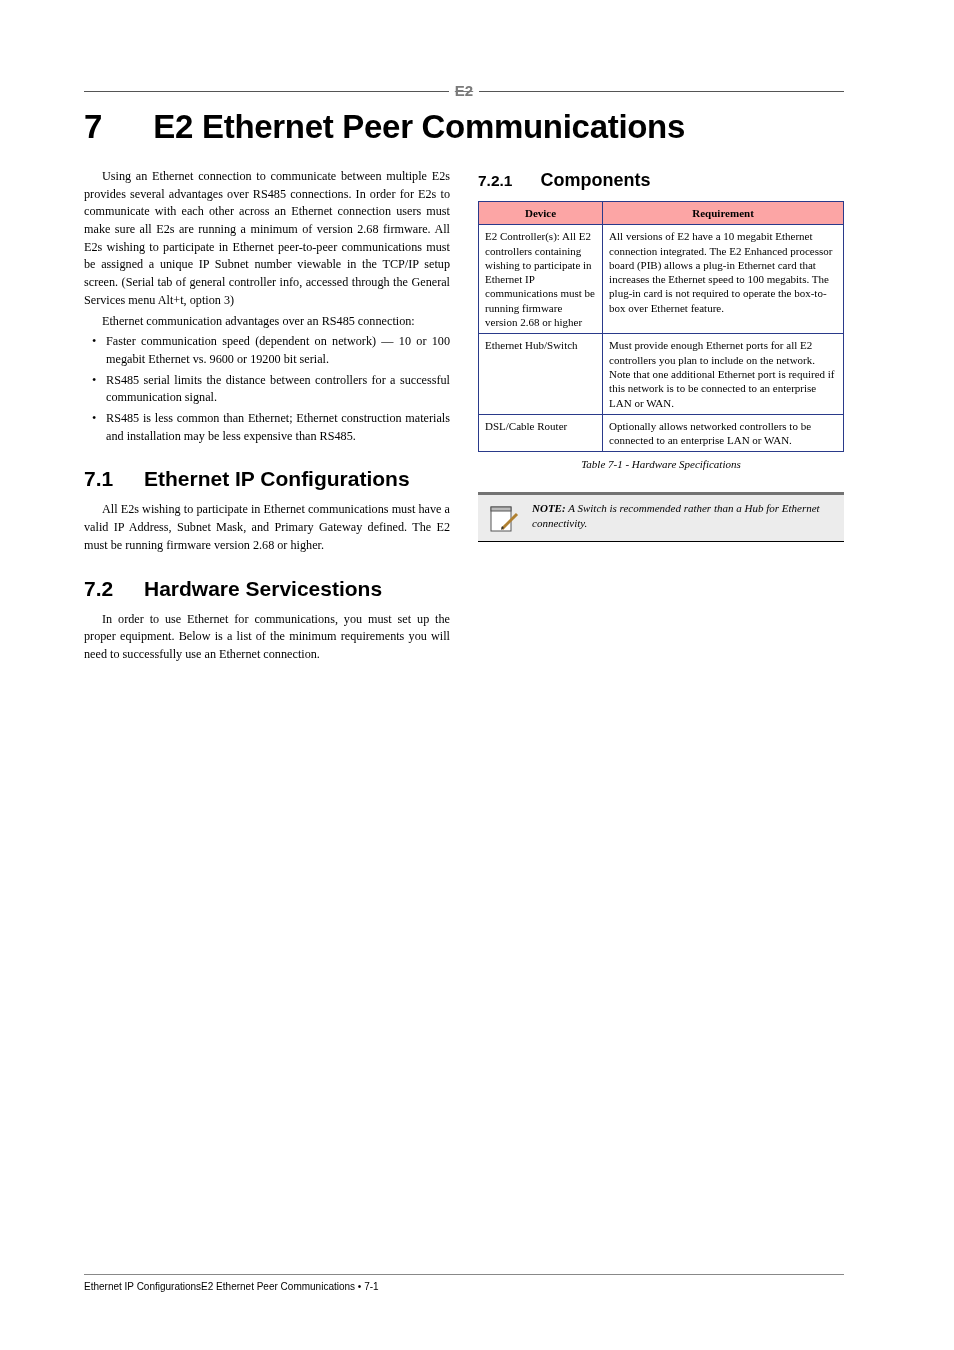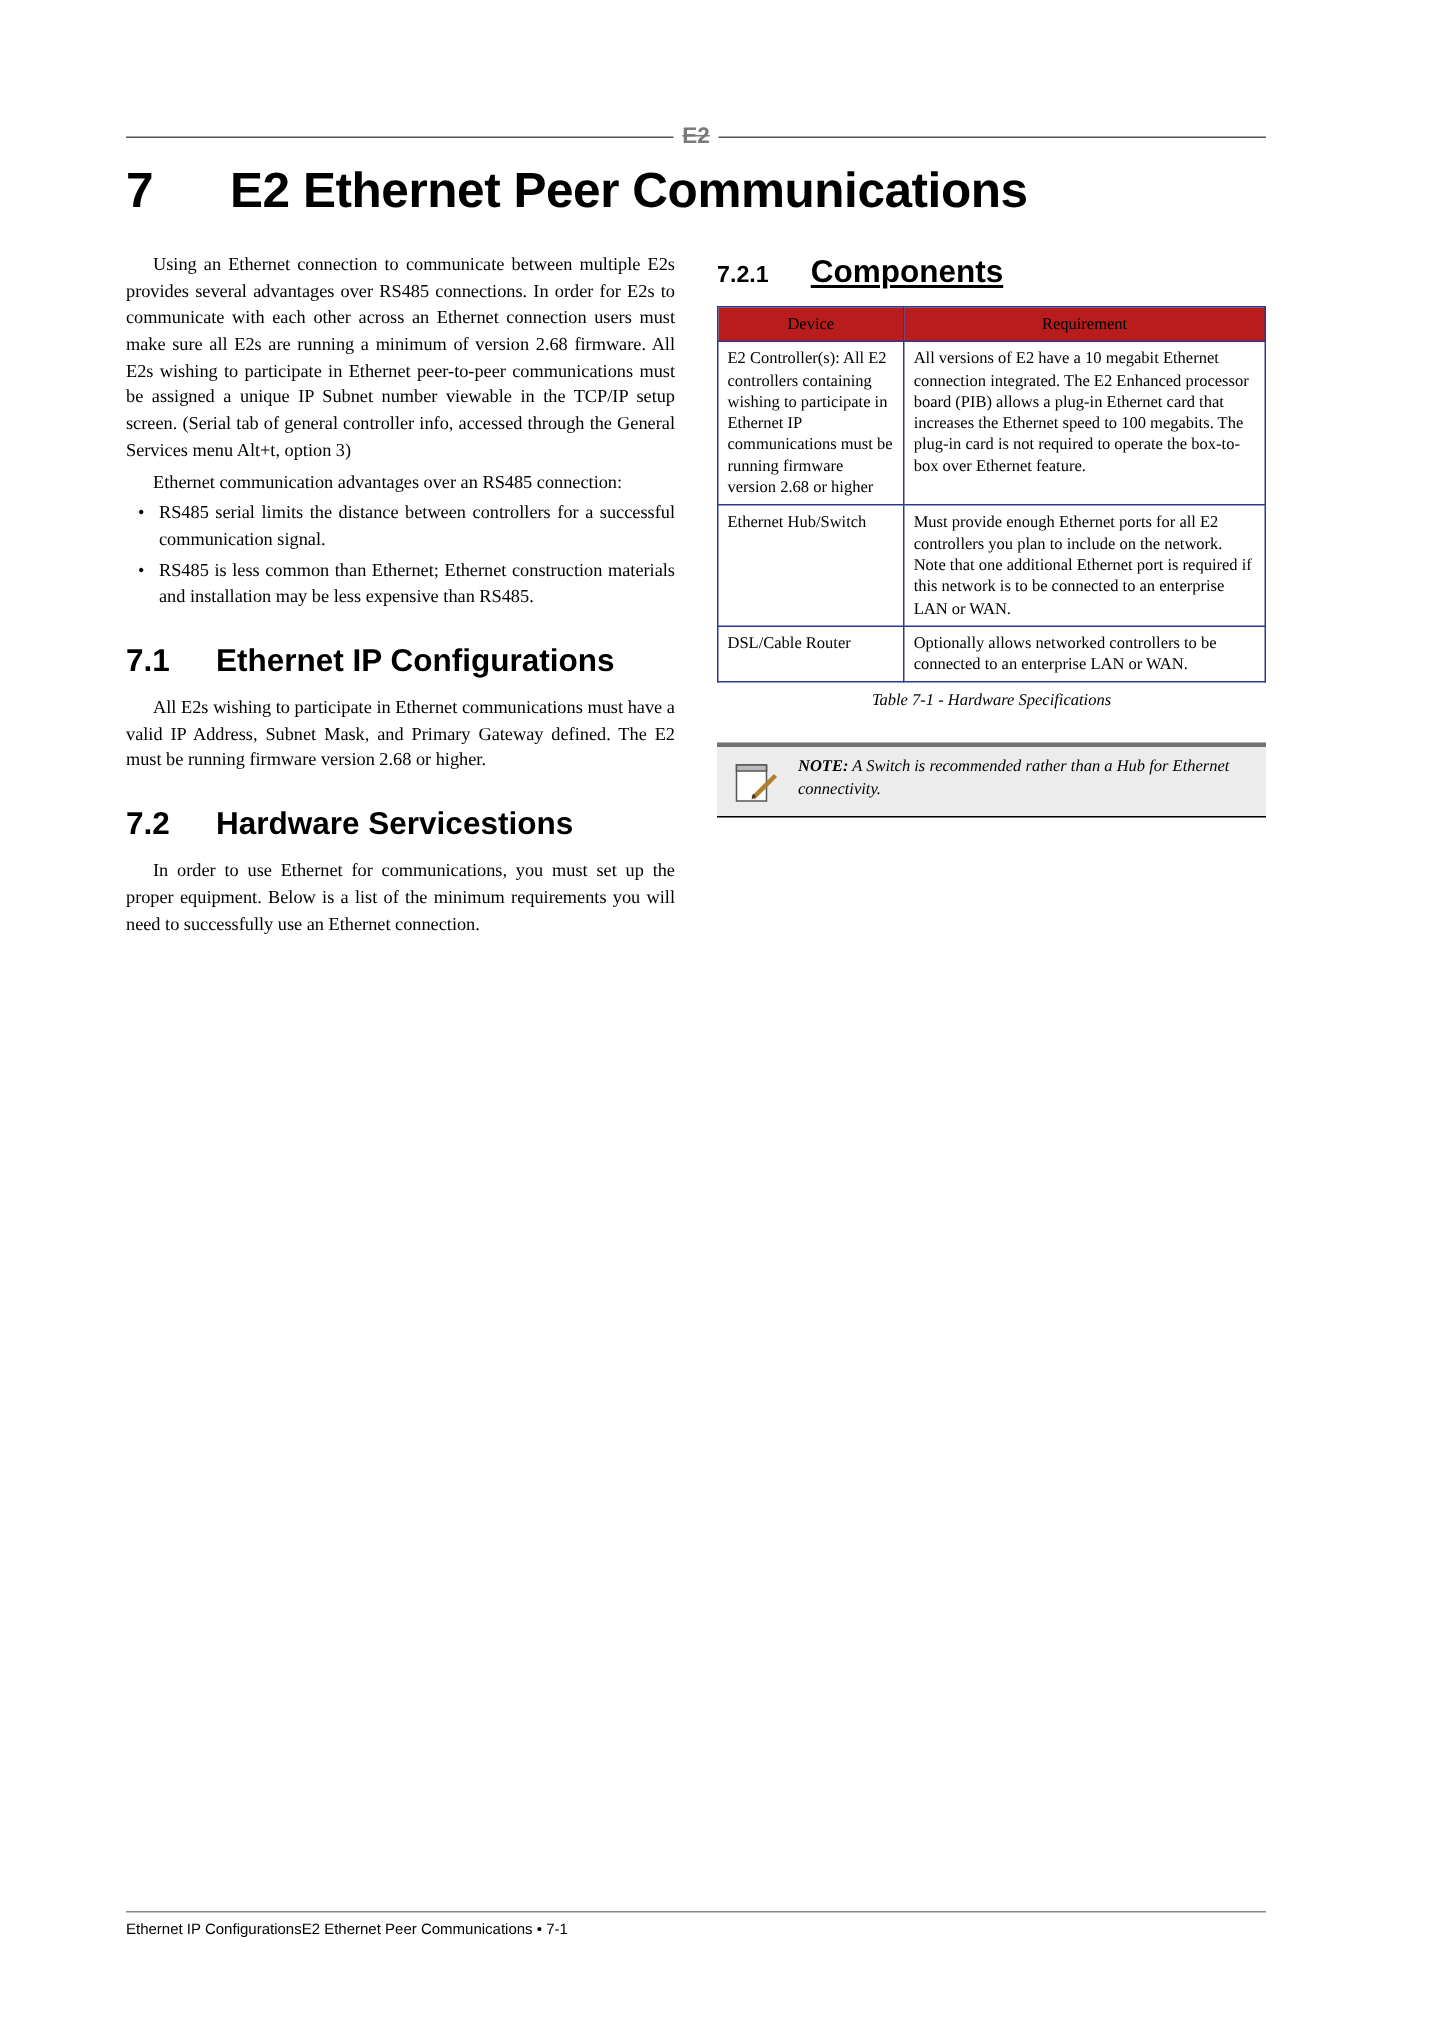--- a/index.html
+++ b/index.html
@@ -28,25 +28,25 @@
   .body-text ul { list-style: none; margin: 3px 0; }
   .body-text ul li { position: relative; padding-left: 22px; margin-bottom: 3px; text-align: justify;}
   .body-text ul li::before { content: "•"; position: absolute; left: 8px; top: 0; }
 
   .sec-heading { display: flex; gap: 18px; margin-top: 22px; margin-bottom: 10px; }
   .sec-heading .num { font-weight: 700; font-size: 21px; font-family: "Segoe UI Semibold","Segoe UI",Arial,sans-serif; min-width: 42px;}
   .sec-heading .ttl { font-weight: 700; font-size: 21px; font-family: "Segoe UI Semibold","Segoe UI",Arial,sans-serif; line-height: 1.15;}
 
   .subsec-heading { display:flex; gap: 28px; margin-top: 2px; margin-bottom: 10px; align-items: baseline;}
   .subsec-heading .num { font-weight: 700; font-size: 15.5px; font-family: "Segoe UI Semibold","Segoe UI",Arial,sans-serif;}
-  .subsec-heading .ttl { font-weight: 700; font-size: 21px; font-family: "Segoe UI Semibold","Segoe UI",Arial,sans-serif; text-decoration: underline;}
+  .subsec-heading .ttl { font-weight: 700; font-size: 18px; font-family: "Segoe UI Semibold","Segoe UI",Arial,sans-serif;}
 
   table.spec { border-collapse: collapse; width: 100%; font-family: "Times New Roman", Times, serif; font-size: 11px; line-height: 1.3; }
   table.spec th, table.spec td { border: 1px solid #2a3a8a; padding: 4px 6px; vertical-align: top; }
-  table.spec th { background: #b91c1c; font-weight: 400; }
+  table.spec th { background: #fca5a5; font-weight: 700; }
   table.spec th:first-child { width: 34%; }
   .table-caption { font-family: "Times New Roman", Times, serif; font-size: 11px; font-style: italic; text-align: center; margin-top: 6px; }
 
   .note-box { border-top: 3px solid #737373; border-bottom: 1px solid #000; background: #ececec; display: flex; align-items: stretch; padding: 6px 8px; margin-top: 22px; gap: 10px; }
   .note-icon { width: 36px; min-width: 36px; display:flex; align-items:center; justify-content:center; }
   .note-text { font-family: "Times New Roman", Times, serif; font-size: 11px; font-style: italic; line-height: 1.35; }
 
   .tinyital { font-family: "Times New Roman", Times, serif; font-style: italic; font-size: 11px; }
 
   .footer { position: absolute; left: 84px; right: 84px; bottom: 58px; }
@@ -68,20 +68,21 @@
     <div class="chapter-num">7</div>
     <div class="chapter-title">E2 Ethernet Peer Communications</div>
   </div>
 
   <div class="columns">
     <div class="col col-left">
       <div class="body-text">
         <p class="first">Using an Ethernet connection to communicate between multiple E2s provides several advantages over RS485 connections. In order for E2s to communicate with each other across an Ethernet connection users must make sure all E2s are running a minimum of version 2.68 firmware. All E2s wishing to participate in Ethernet peer-to-peer communications must be assigned a unique IP Subnet number viewable in the TCP/IP setup screen. (Serial tab of general controller info, accessed through the General Services menu Alt+t, option 3)</p>
         <p>Ethernet communication advantages over an RS485 connection:</p>
         <ul>
+          <li>Faster communication speed (dependent on network) — 10 or 100 megabit Ethernet vs. 9600 or 19200 bit serial.</li>
           <li>RS485 serial limits the distance between controllers for a successful communication signal.</li>
           <li>RS485 is less common than Ethernet; Ethernet construction materials and installation may be less expensive than RS485.</li>
         </ul>
       </div>
 
       <div class="sec-heading">
         <div class="num">7.1</div>
         <div class="ttl">Ethernet IP Configura­tions</div>
       </div>
       <div class="body-text">

